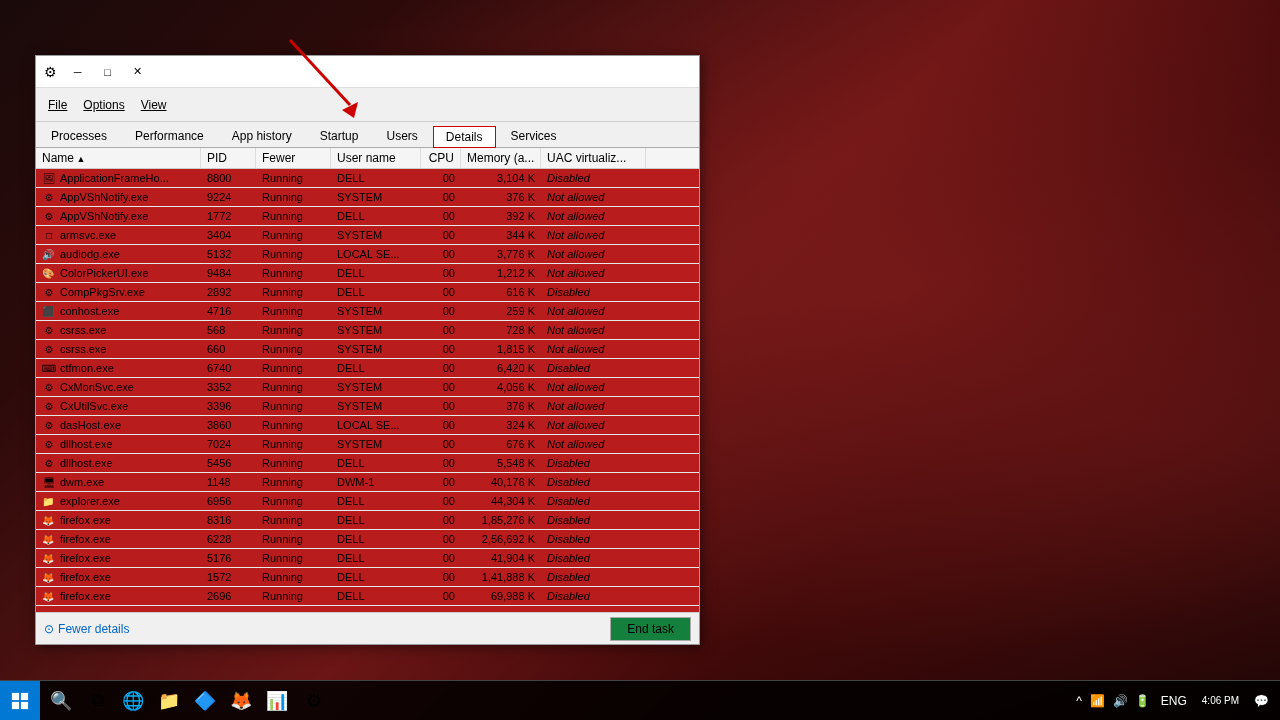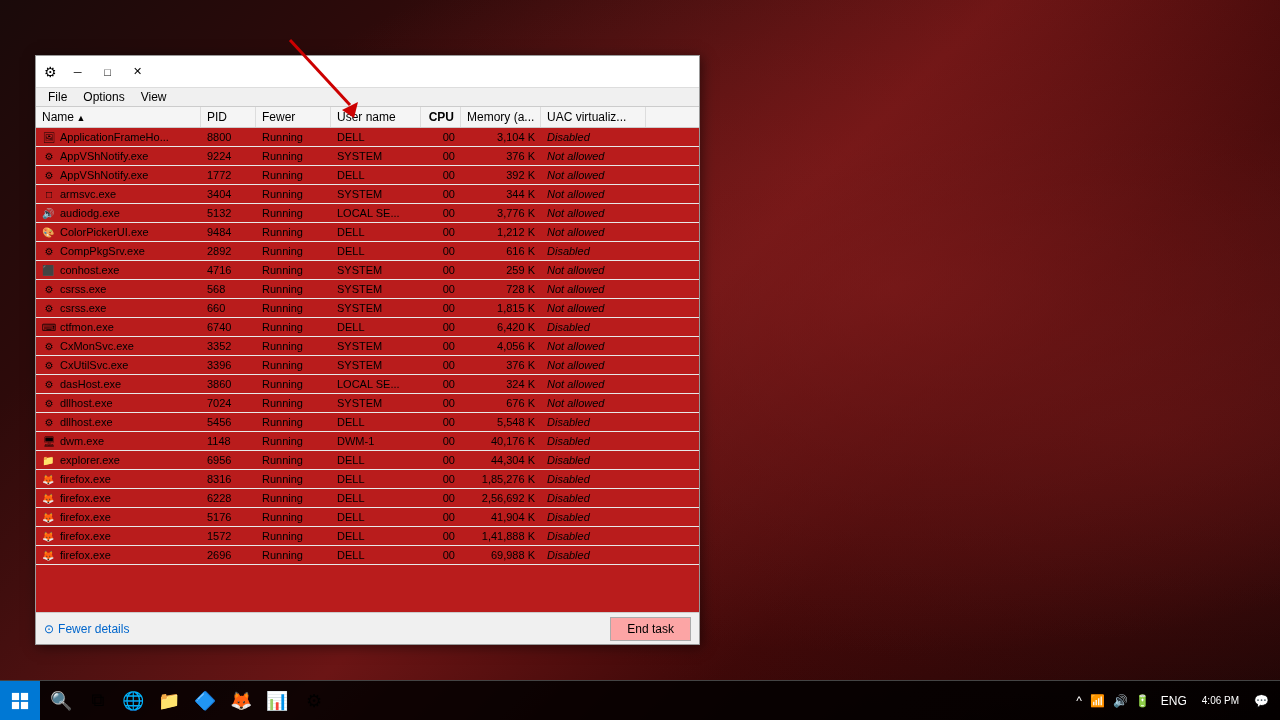--- a/index.html
+++ b/index.html
@@ -131,21 +131,22 @@
     }
 
     
     .menu-bar {
       display: flex;
       align-items: center;
       padding: 2px 4px;
       background: #f0f0f0;
       border-bottom: 1px solid #ccc;
       flex-shrink: 0;
-      height: 19px;
+      height: 34px;
+      text-decoration: underline;
     }
     .menu-item {
       padding: 1px 8px;
       font-size: 12px;
       cursor: pointer;
       color: #000;
     }
 
     
     .tab-bar {
@@ -199,21 +200,21 @@
       cursor: pointer;
       user-select: none;
       white-space: nowrap;
       overflow: hidden;
     }
 
     .col-name { width: 165px; }
     .col-pid { width: 55px; }
     .col-status { width: 75px; }
     .col-user { width: 90px; }
-    .col-cpu { width: 40px; text-align: right; font-weight: bold; }
+    .col-cpu { width: 40px; text-align: right; }
     .col-mem { width: 80px; text-align: right; }
     .col-uac { width: 105px; }
 
     .table-body {
       flex: 1;
       overflow-y: auto;
       overflow-x: hidden;
     }
     .table-body::-webkit-scrollbar { width: 16px; }
     .table-body::-webkit-scrollbar-track { background: #f0f0f0; }
@@ -258,21 +259,21 @@
     .fewer-details {
       display: flex;
       align-items: center;
       gap: 4px;
       cursor: pointer;
       font-size: 12px;
       color: #0066cc;
     }
     .end-task-btn {
       padding: 4px 16px;
-      background: #fca5a5;
+      background: #15803d;
       border: 1px solid #aaa;
       font-size: 12px;
       cursor: pointer;
     }
 
     
     .sort-asc::after { content: ' ▲'; font-size: 9px; }
   </style>
 </head>
 <body>
@@ -296,20 +297,29 @@
       <button class="title-btn close">✕</button>
     </div>
   </div>
 
   <div class="menu-bar">
     <span class="menu-item">File</span>
     <span class="menu-item">Options</span>
     <span class="menu-item">View</span>
   </div>
 
+  <div class="tab-bar">
+    <div class="tab">Processes</div>
+    <div class="tab">Performance</div>
+    <div class="tab">App history</div>
+    <div class="tab">Startup</div>
+    <div class="tab">Users</div>
+    <div class="tab active">Details</div>
+    <div class="tab">Services</div>
+  </div>
 
   <div class="table-container">
 
     <div class="table-header">
       <div class="col-header col-name sort-asc">Name</div>
       <div class="col-header col-pid">PID</div>
       <div class="col-header col-status">Fewer</div>
       <div class="col-header col-user">User name</div>
       <div class="col-header col-cpu">CPU</div>
       <div class="col-header col-mem">Memory (a...</div>

